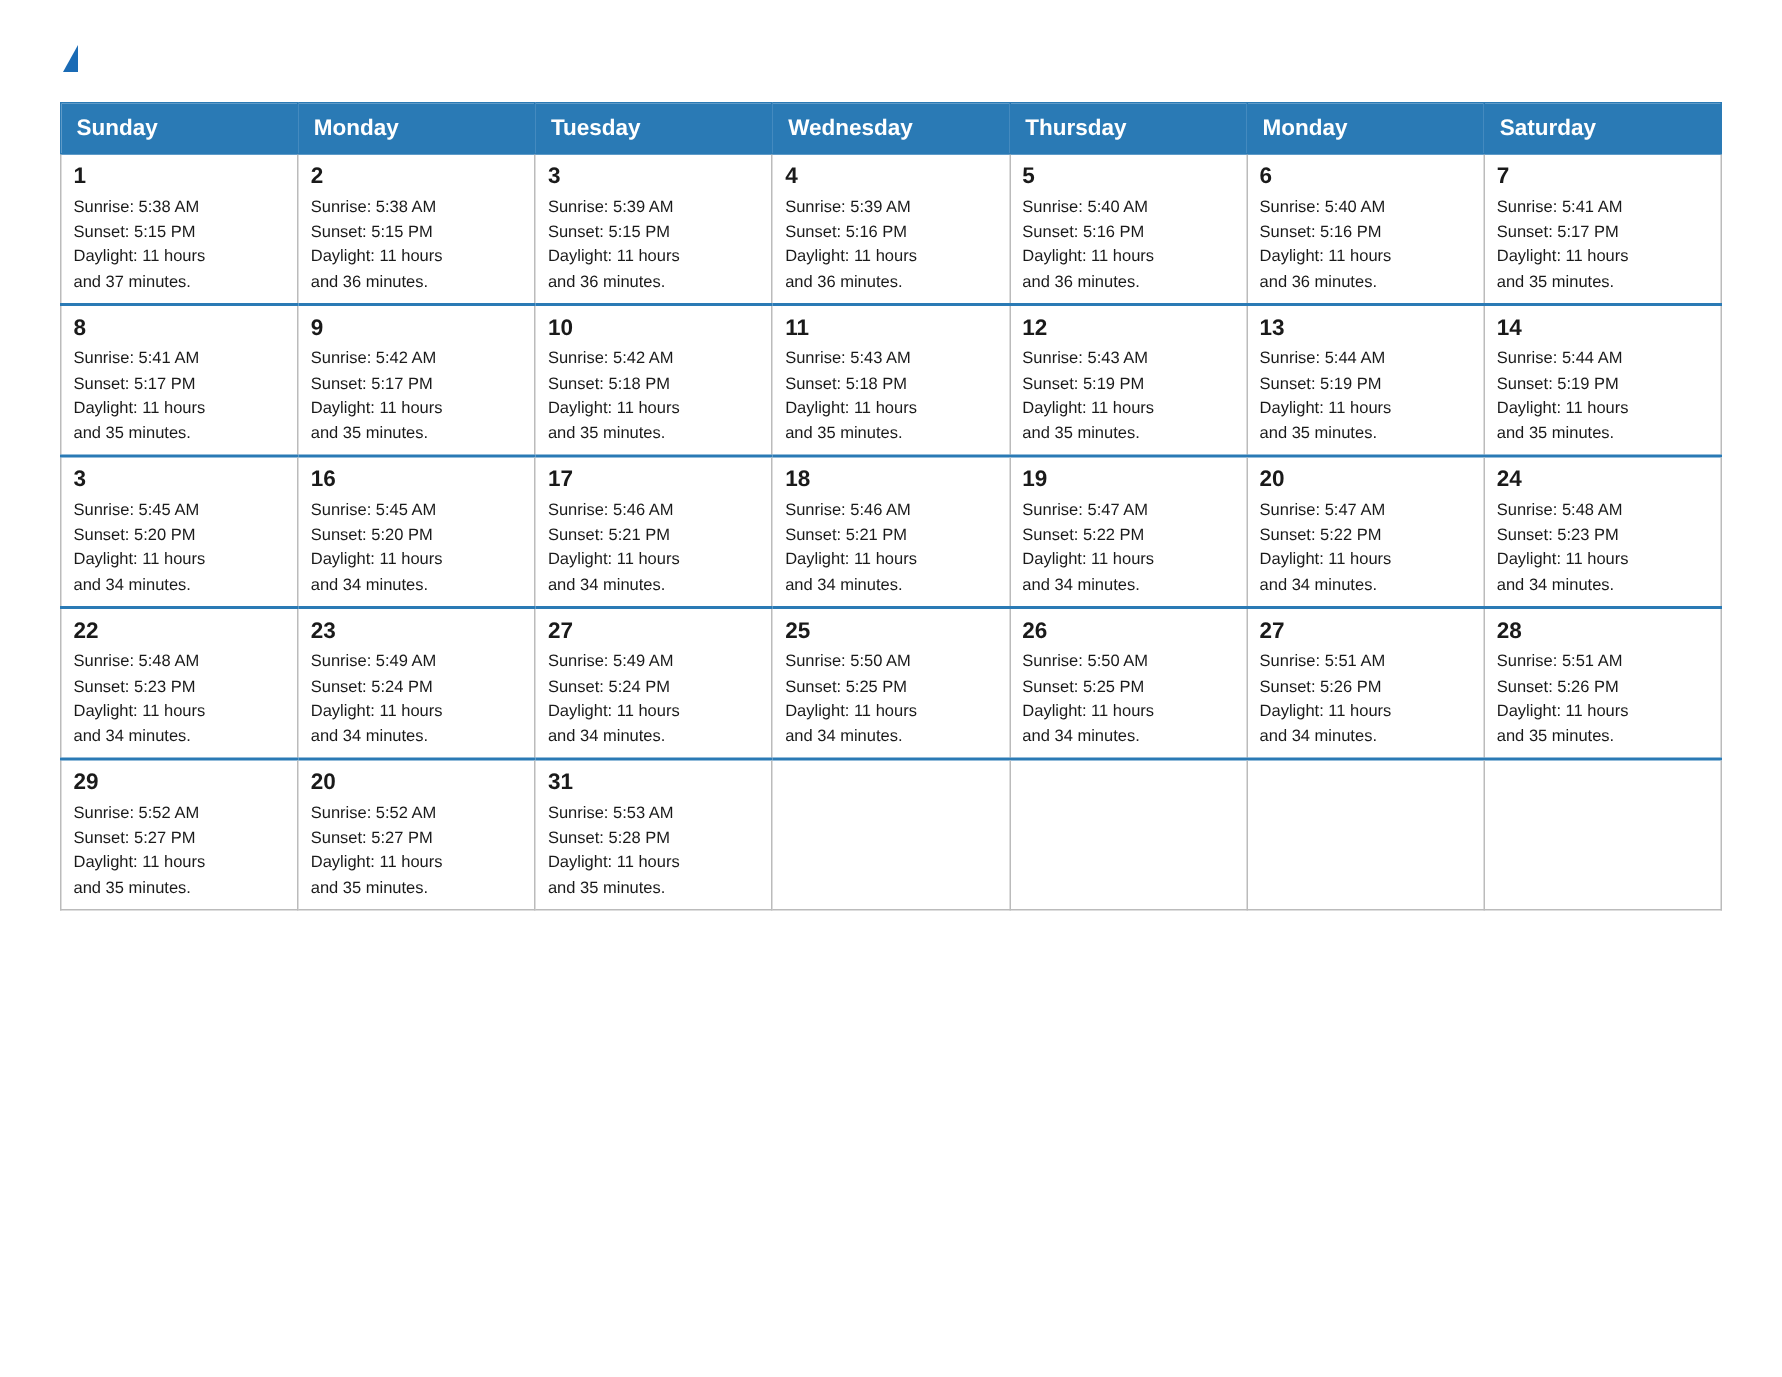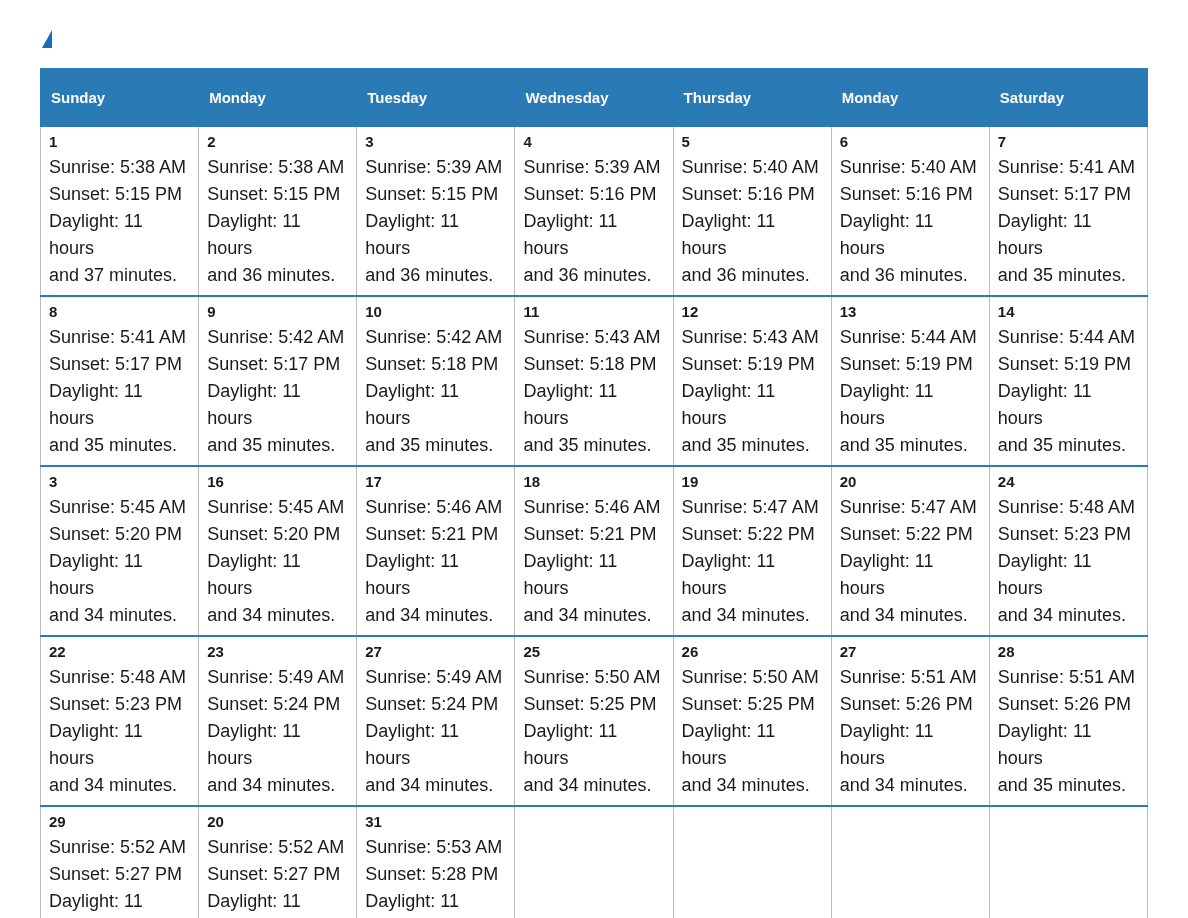--- a/index.html
+++ b/index.html
@@ -67,42 +67,42 @@
     .calendar {
       width: 100%;
       border-collapse: collapse;
       border: 1px solid #999;
     }
     .calendar th {
       background-color: #2a7ab5;
       color: #fff;
       font-size: 15px;
       font-weight: bold;
-      padding: 20px 10px;
+      padding: 8px 10px;
       text-align: left;
       border: 1px solid #2a7ab5;
     }
     .calendar td {
       vertical-align: top;
       border: 1px solid #bbb;
       padding: 6px 8px;
       width: 14.28%;
       min-height: 110px;
     }
     .calendar tr:not(:last-child) td {
       border-bottom: 2px solid #2a7ab5;
     }
     .day-number {
       font-size: 15px;
       font-weight: bold;
       color: #1a1a1a;
       margin-bottom: 4px;
     }
     .day-info {
-      font-size: 18px;
+      font-size: 11px;
       color: #1a1a1a;
       line-height: 1.5;
     }
     .empty-cell {
       background: #fff;
     }
   </style>
 </head>
 <body>
 

